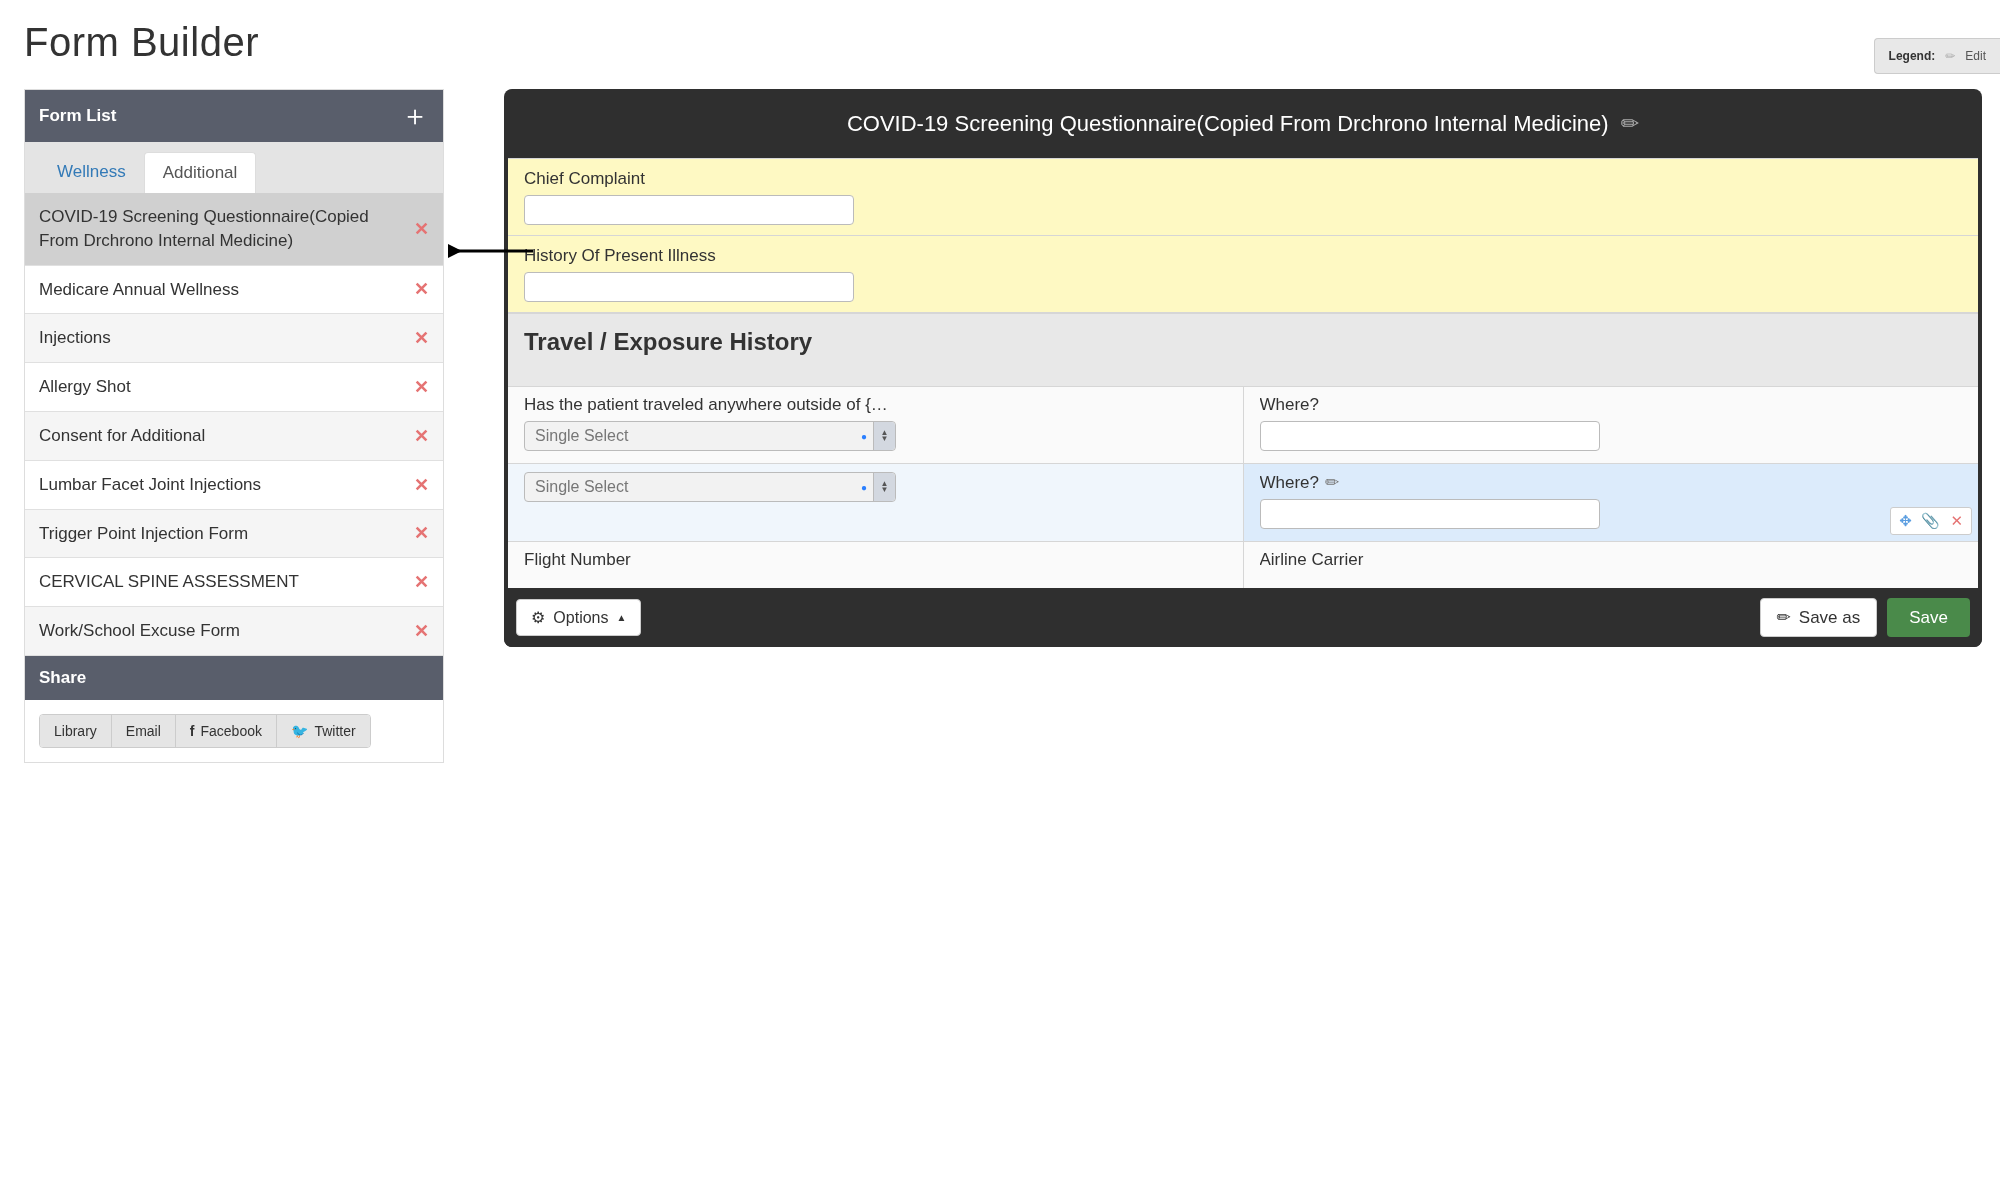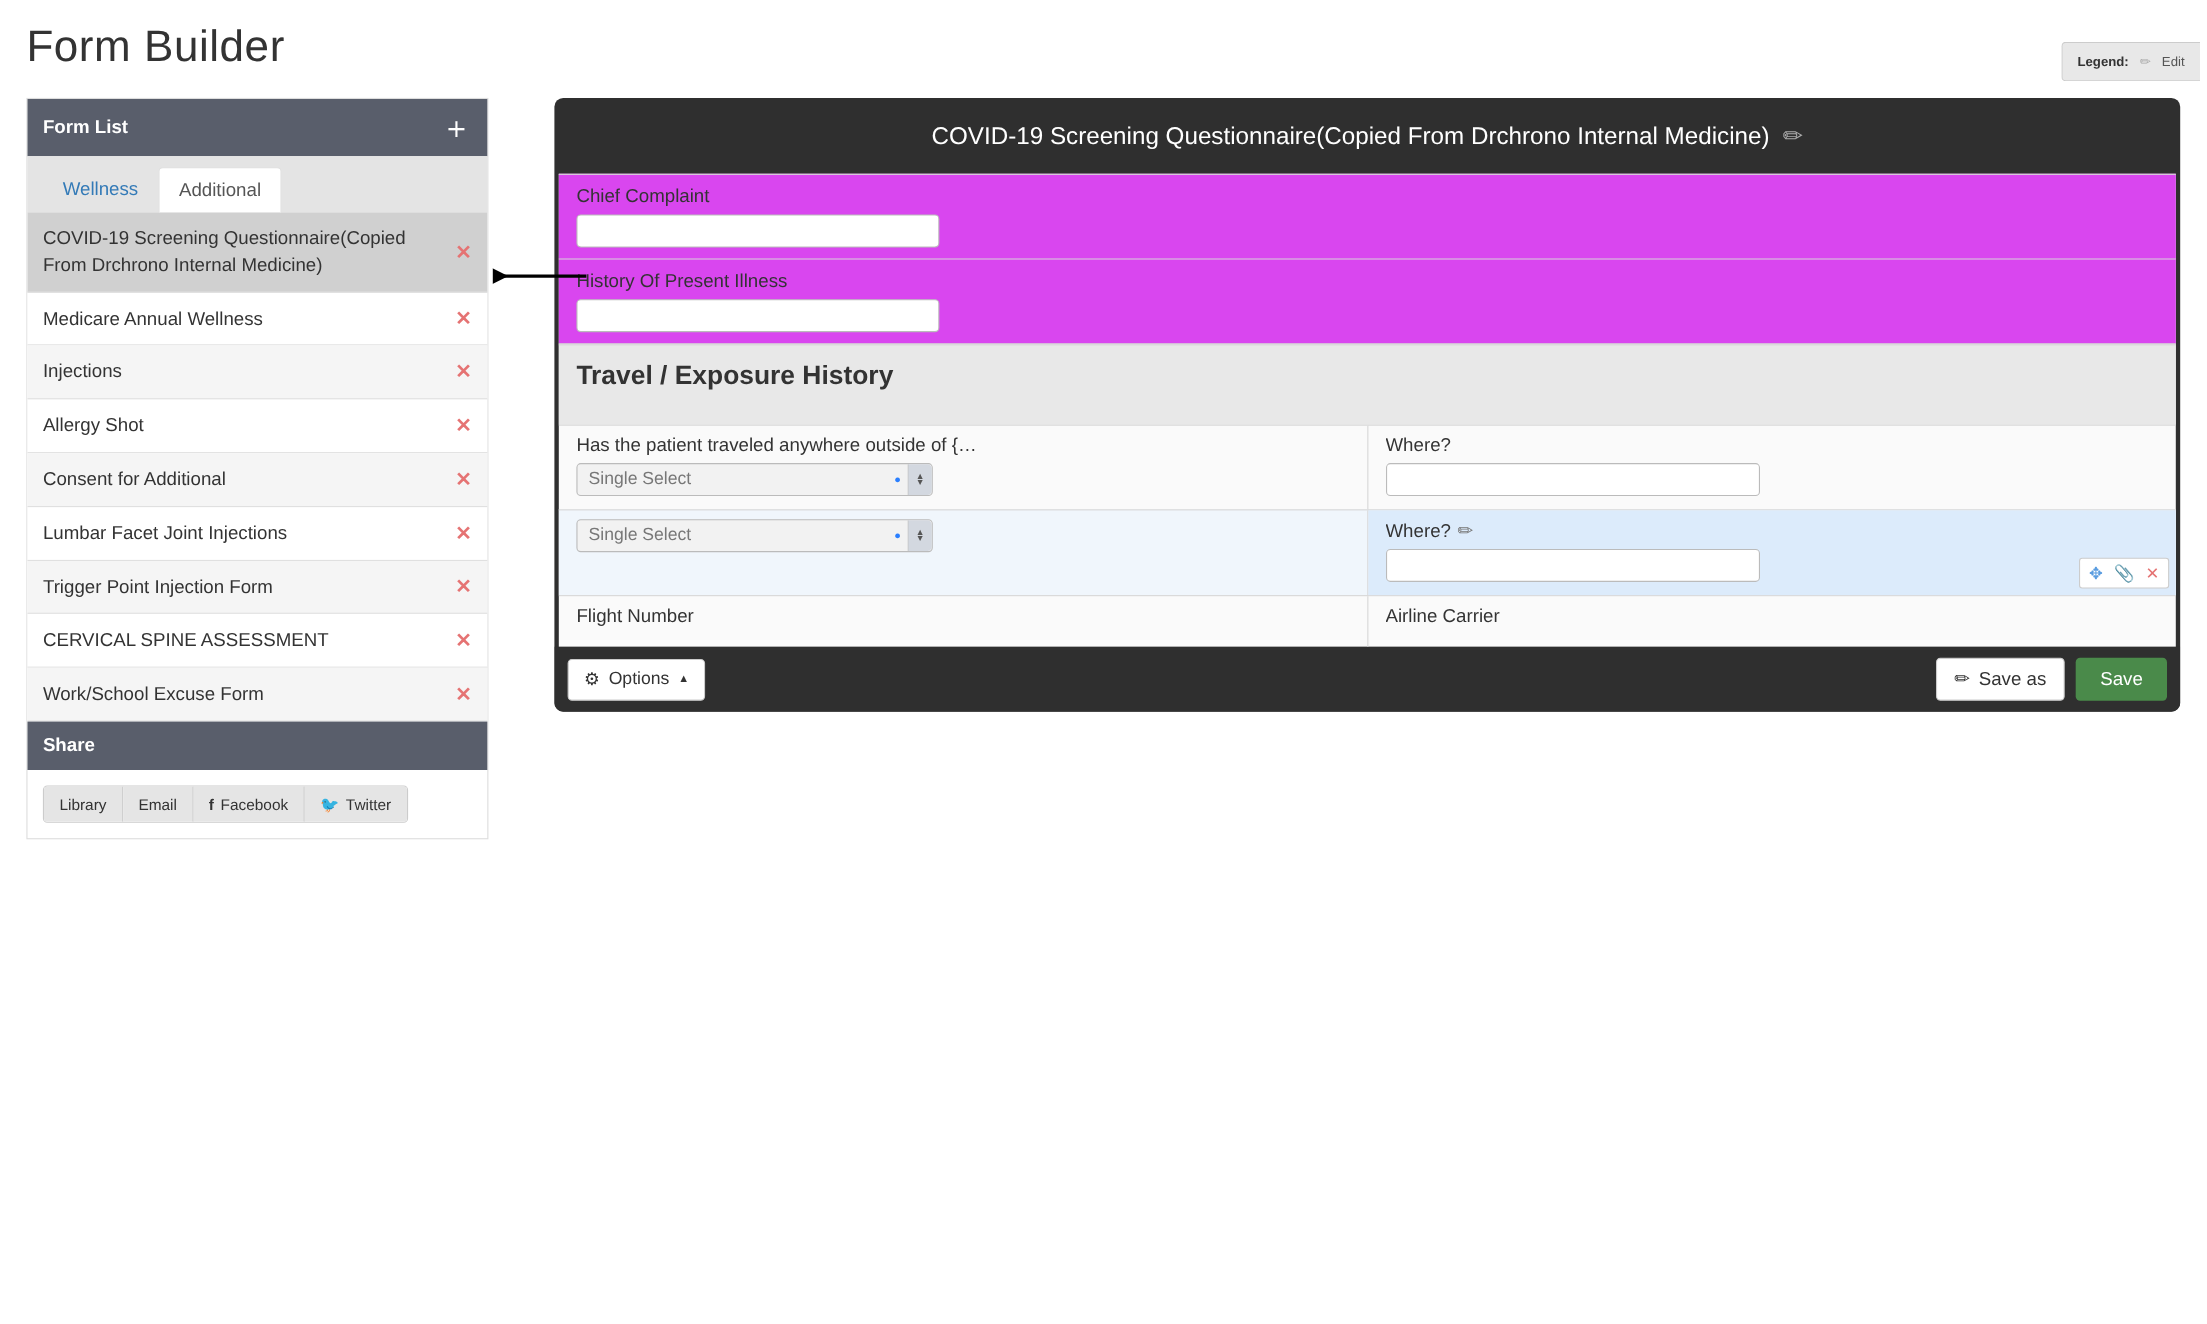--- a/index.html
+++ b/index.html
@@ -30,36 +30,36 @@
 .share-row { padding: 14px; display: flex; }
 .btn-group { display: flex; border: 1px solid #ccc; border-radius: 4px; overflow: hidden; }
 .share-btn { padding: 8px 14px; font-size: 14px; color: #333; background: #e5e5e5; border-right: 1px solid #ccc; cursor: pointer; display: flex; align-items: center; gap: 6px; }
 .share-btn:last-child { border-right: none; }
 
 
 .canvas { flex: 1; background: #2f2f2f; border-radius: 8px; overflow: hidden; min-width: 0; }
 .canvas-title { color: #fff; text-align: center; font-size: 22px; font-weight: 400; padding: 18px 40px; line-height: 1.5; display: flex; align-items: center; justify-content: center; gap: 12px; flex-wrap: wrap; }
 .canvas-body { background: #fafafa; margin: 0 4px; }
 
-.field-section { border: 1px solid #d6d6d6; border-left: none; border-right: none; background: #d946ef; }
+.field-section { border: 1px solid #d6d6d6; border-left: none; border-right: none; background: #fef9c3; }
 .field-section + .field-section { border-top: none; }
 .field-single { padding: 10px 16px; }
 .field-label { font-size: 17px; color: #333; margin-bottom: 6px; display: block; }
 .text-input { width: 330px; height: 30px; border: 1px solid #bbb; border-radius: 4px; padding: 4px 8px; font-size: 14px; background: #fff; }
 .text-input.wide { width: 340px; }
 
 .section-head { background: #e8e8e8; padding: 14px 16px 30px; border-top: 1px solid #d6d6d6; }
 .section-head-title { font-size: 24px; font-weight: 700; color: #333; }
 
 .two-col { display: flex; border-top: 1px solid #d6d6d6; }
 .col { flex: 1; padding: 8px 16px 12px; border-right: 1px solid #d6d6d6; min-width: 0; }
 .col:last-child { border-right: none; }
 .col-label { font-size: 17px; color: #333; margin-bottom: 6px; white-space: nowrap; overflow: hidden; text-overflow: ellipsis; display: flex; align-items: center; gap: 6px; }
 
-.select-wrap { display: flex; align-items: center; width: 324px; border: 1px solid #bbb; border-radius: 4px; background: #f2f2f2; height: 30px; }
+.select-wrap { display: flex; align-items: center; width: 372px; border: 1px solid #bbb; border-radius: 4px; background: #f2f2f2; height: 30px; }
 .select-text { flex: 1; padding: 0 10px; color: #777; font-size: 16px; }
 .select-dot { color: #2a7fff; font-size: 10px; padding-right: 6px; }
 .select-caret { width: 22px; background: #d3d8e0; height: 100%; border-left: 1px solid #bbb; display: flex; flex-direction: column; align-items: center; justify-content: center; font-size: 8px; color: #555; border-radius: 0 4px 4px 0; line-height: 0.8; }
 
 .two-col.highlighted .col:last-child { background: #dcebfb; position: relative; }
 .two-col.highlighted { background: #f0f6fc; border-top: 1px solid #d6d6d6; }
 .field-toolbar { position: absolute; right: 6px; bottom: 6px; background: #fff; border: 1px solid #ccc; border-radius: 3px; padding: 4px 8px; display: flex; gap: 10px; font-size: 15px; }
 .field-toolbar .move { color: #5a9de0; }
 .field-toolbar .clip { color: #999; }
 .field-toolbar .del { color: #e57373; }

